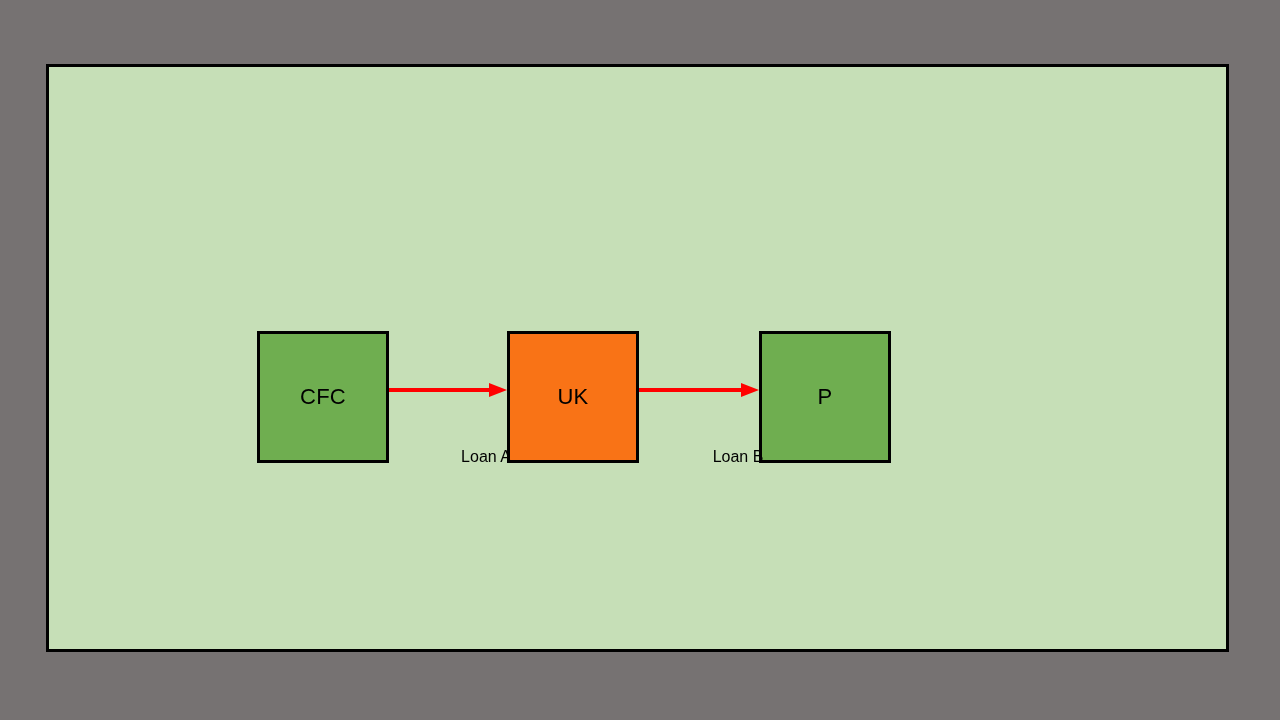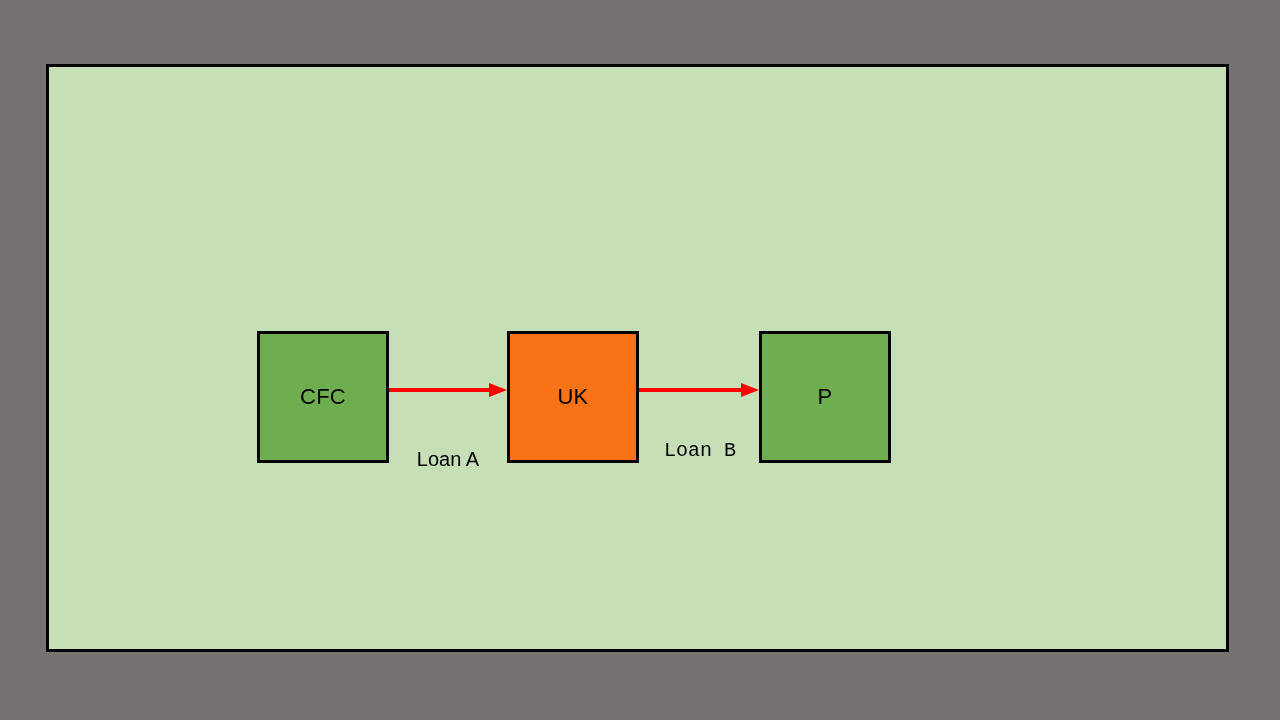--- a/index.html
+++ b/index.html
@@ -77,36 +77,36 @@
     left: 340px;
     width: 118px;
   }
   .arrow-b {
     left: 590px;
     width: 120px;
   }
   
   .edge-label {
     position: absolute;
-    font-size: 20px;
+    font-size: 16px;
     color: #000000;
     line-height: 1;
     white-space: nowrap;
     text-align: center;
+    margin-left: 38px;
   }
   .label-loan-a {
     left: 340px;
     top: 382px;
     width: 118px;
   }
   .label-loan-b {
     left: 592px;
-    top: 374px;
+    top: 382px;
     width: 118px;
-    font-family: Liberation Mono, monospace;
   }
 </style>
 </head>
 <body>
 
 <div id="canvas">
 
   <div class="panel">
 
     <div class="node node-cfc">

